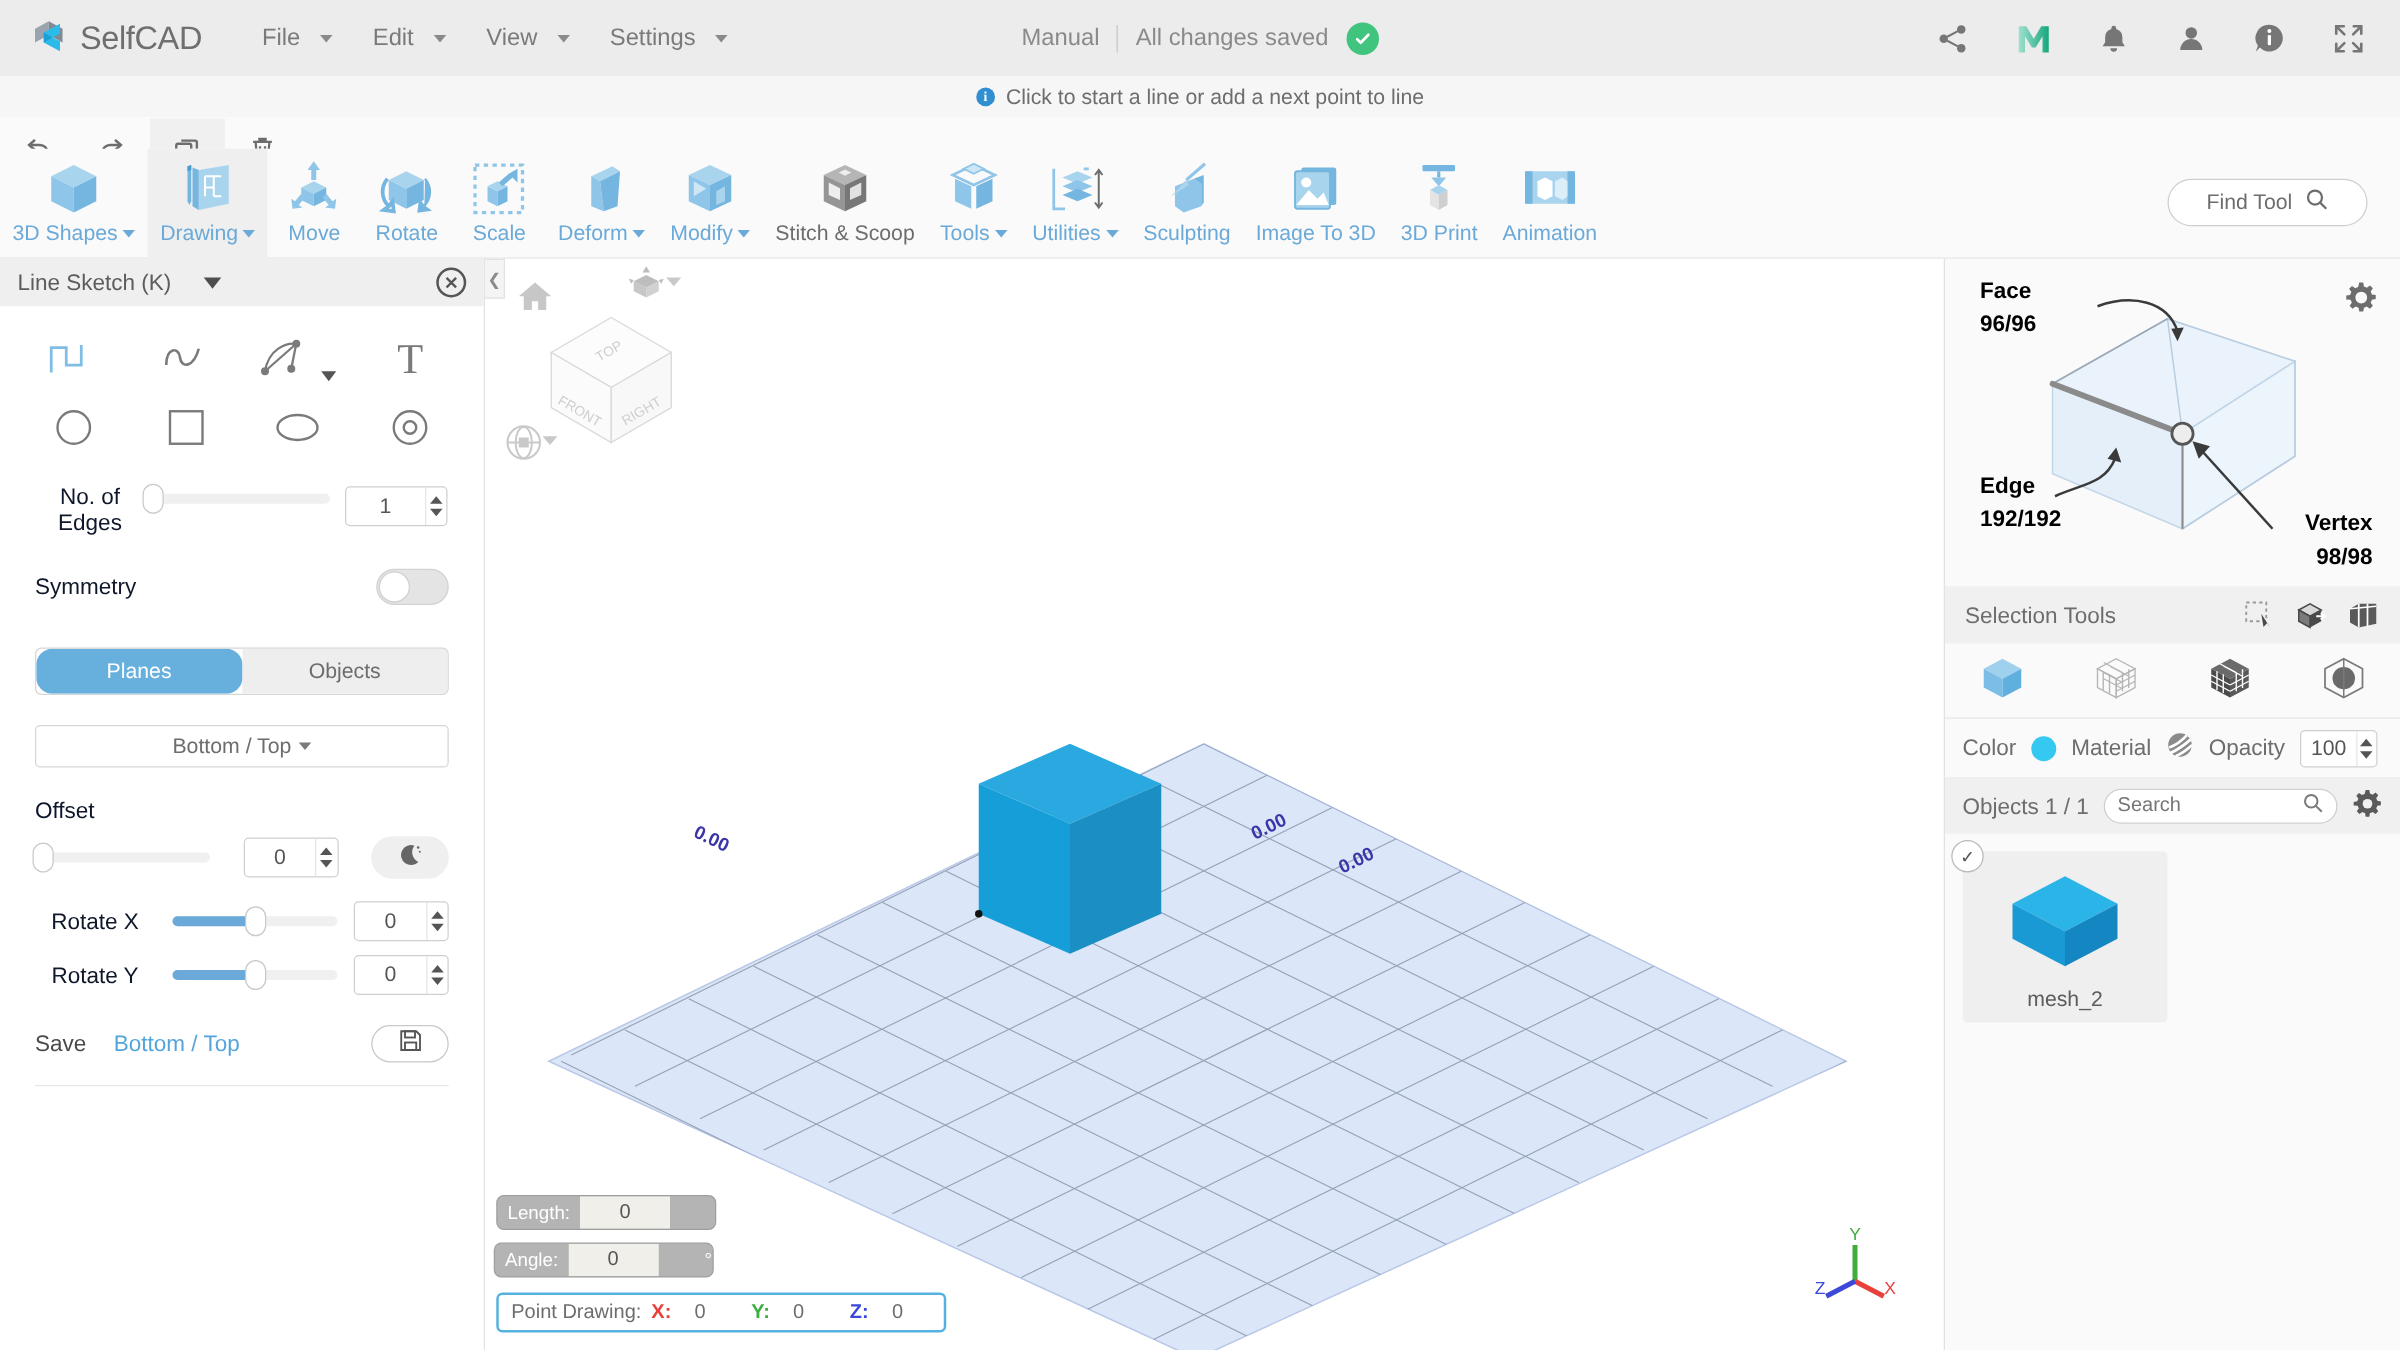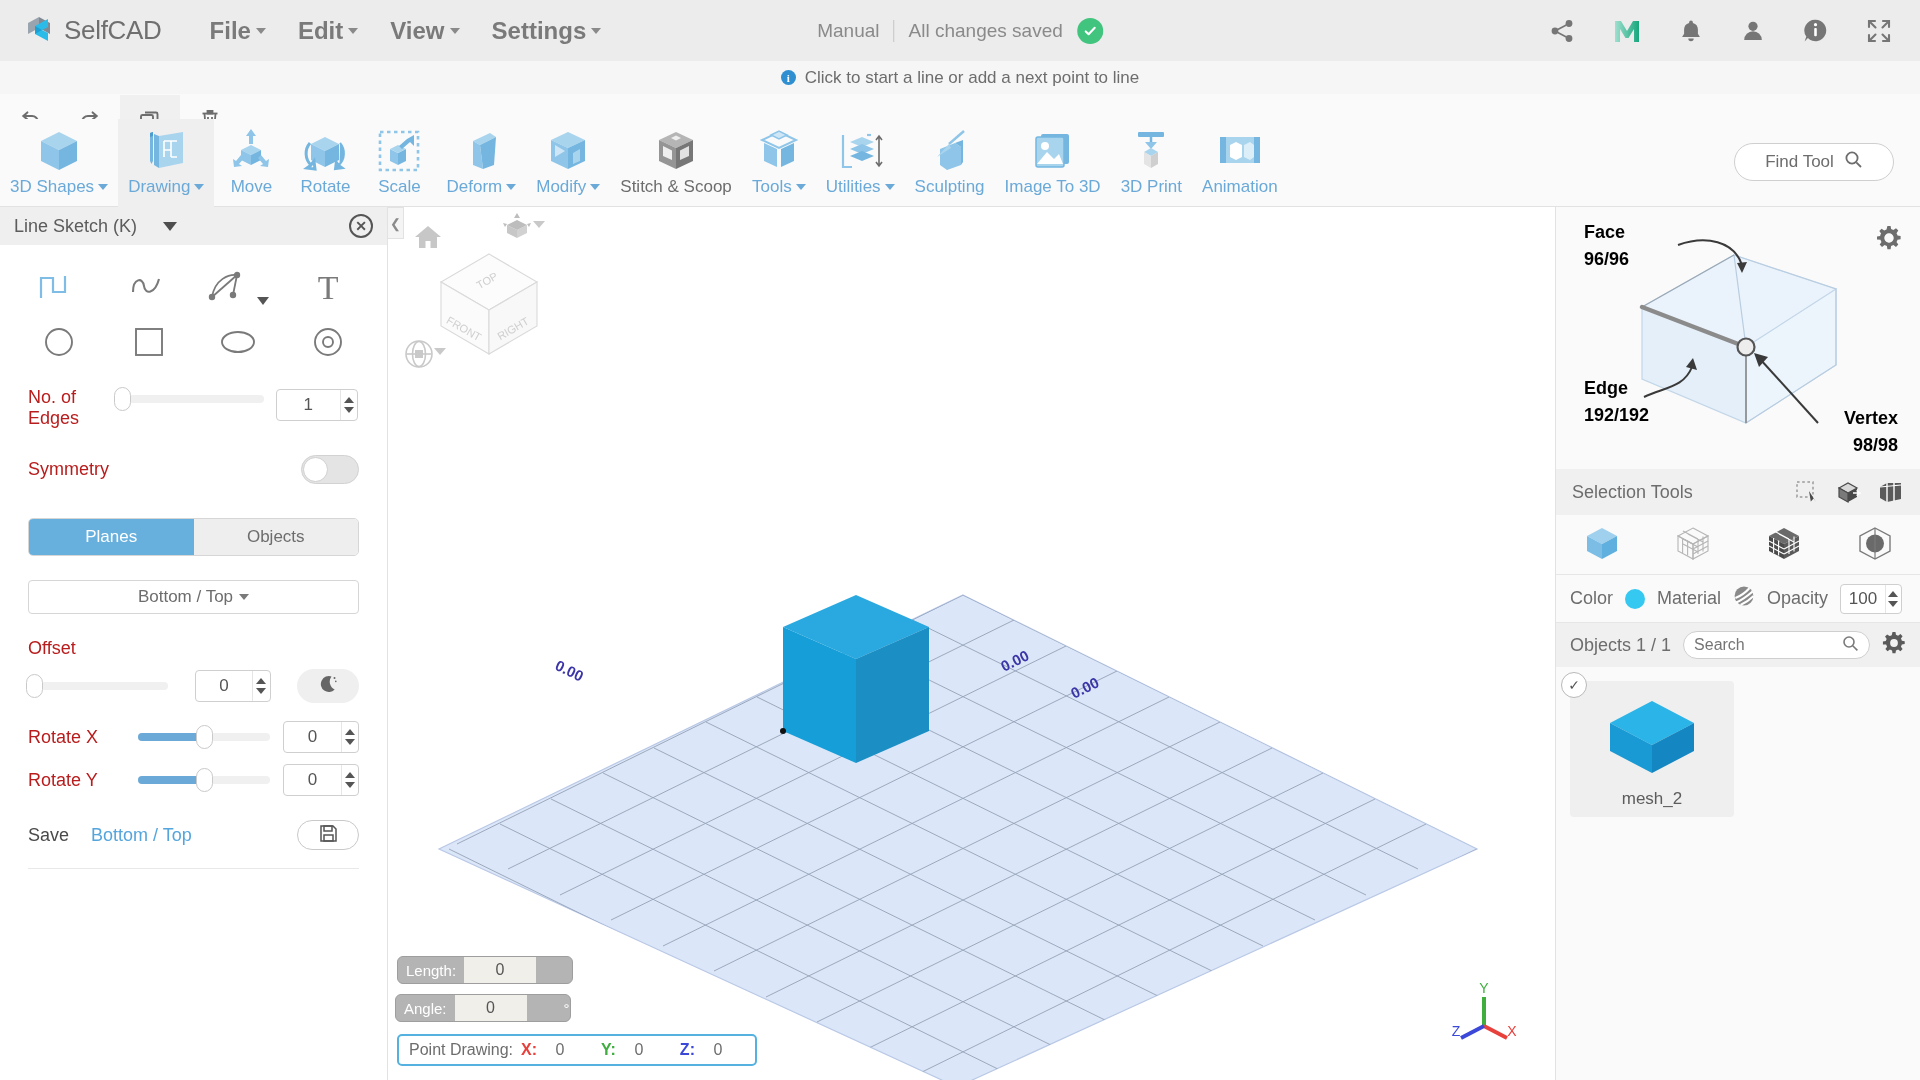--- a/index.html
+++ b/index.html
@@ -18,22 +18,22 @@
     background: #ececec;
     display: flex; align-items: center;
   }
   .logo-wrap { display: flex; align-items: center; margin-left: 24px; }
   .logo-mark { width: 34px; height: 34px; position: relative; }
   .logo-text {
     font-size: 26px; color: #6f6f6f; margin-left: 6px; letter-spacing: -0.3px;
   }
   .menu-list { display: flex; align-items: center; margin-left: 32px; }
   .menu-item {
-    font-size: 24px; color: #7a7a7a; padding: 6px 16px; cursor: pointer;
-    display: flex; align-items: center; gap: 5px; font-weight: bold;
+    font-size: 19px; color: #7a7a7a; padding: 6px 16px; cursor: pointer;
+    display: flex; align-items: center; gap: 16px;
   }
   .caret-down {
     width: 0; height: 0; border-left: 5px solid transparent;
     border-right: 5px solid transparent; border-top: 6px solid #8a8a8a;
     display: inline-block;
   }
   .center-status {
     position: absolute; left: 50%; transform: translateX(-50%);
     display: flex; align-items: center; gap: 14px;
     font-size: 19px; color: #8a8a8a;
@@ -121,21 +121,21 @@
     display: flex; align-items: center; justify-content: center; cursor: pointer;
     color: #555; font-size: 14px; font-weight: bold;
   }
   .sketch-grid {
     display: grid; grid-template-columns: repeat(4, 1fr);
     row-gap: 10px; padding: 20px 14px 8px;
   }
   .sk-cell { height: 46px; display: flex; align-items: center; justify-content: center; cursor: pointer; }
 
   .row { display: flex; align-items: center; padding: 0 28px; }
-  .lbl { font-size: 18px; color: #b91c1c; }
+  .lbl { font-size: 18px; color: #0f172a; text-align: center; }
 
   .slider { position: relative; height: 8px; border-radius: 4px; background: #f0f0f0; }
   .slider .fill { position: absolute; left: 0; top: 0; height: 8px; border-radius: 4px; background: #6aa9d8; }
   .slider .knob {
     position: absolute; top: -8px; width: 17px; height: 24px; border-radius: 9px;
     background: #fff; border: 1px solid #c9c9c9; cursor: pointer;
   }
   .spin {
     display: flex; align-items: stretch; border: 1px solid #cfcfcf; border-radius: 4px;
     background: #fff; height: 32px; overflow: hidden;
@@ -160,21 +160,21 @@
   .toggle .tk {
     position: absolute; left: 1px; top: 1px; width: 25px; height: 25px;
     border-radius: 50%; background: #fff; border: 1px solid #d0d0d0;
   }
 
   .segbtns { display: flex; margin: 0 28px; border-radius: 5px; overflow: hidden; border: 1px solid #d6d6d6; }
   .seg {
     flex: 1; height: 36px; display: flex; align-items: center; justify-content: center;
     font-size: 17px; cursor: pointer;
   }
-  .seg.on { background: #67b0de; color: #fff; }
+  .seg.on { background: #67b0de; color: #fff; border-radius: 13px; }
   .seg.off { background: #eeeeee; color: #6d6d6d; }
 
   .selbox {
     margin: 0 28px; height: 36px; border: 1px solid #d6d6d6; border-radius: 4px;
     display: flex; align-items: center; padding: 0 12px; justify-content: space-between;
     font-size: 17px; color: #6d6d6d; cursor: pointer; background: #fff;
   }
   .btn-outline {
     margin: 0 28px; height: 34px; border: 1px solid #d6d6d6; border-radius: 4px;
     display: flex; align-items: center; justify-content: center; gap: 6px;

